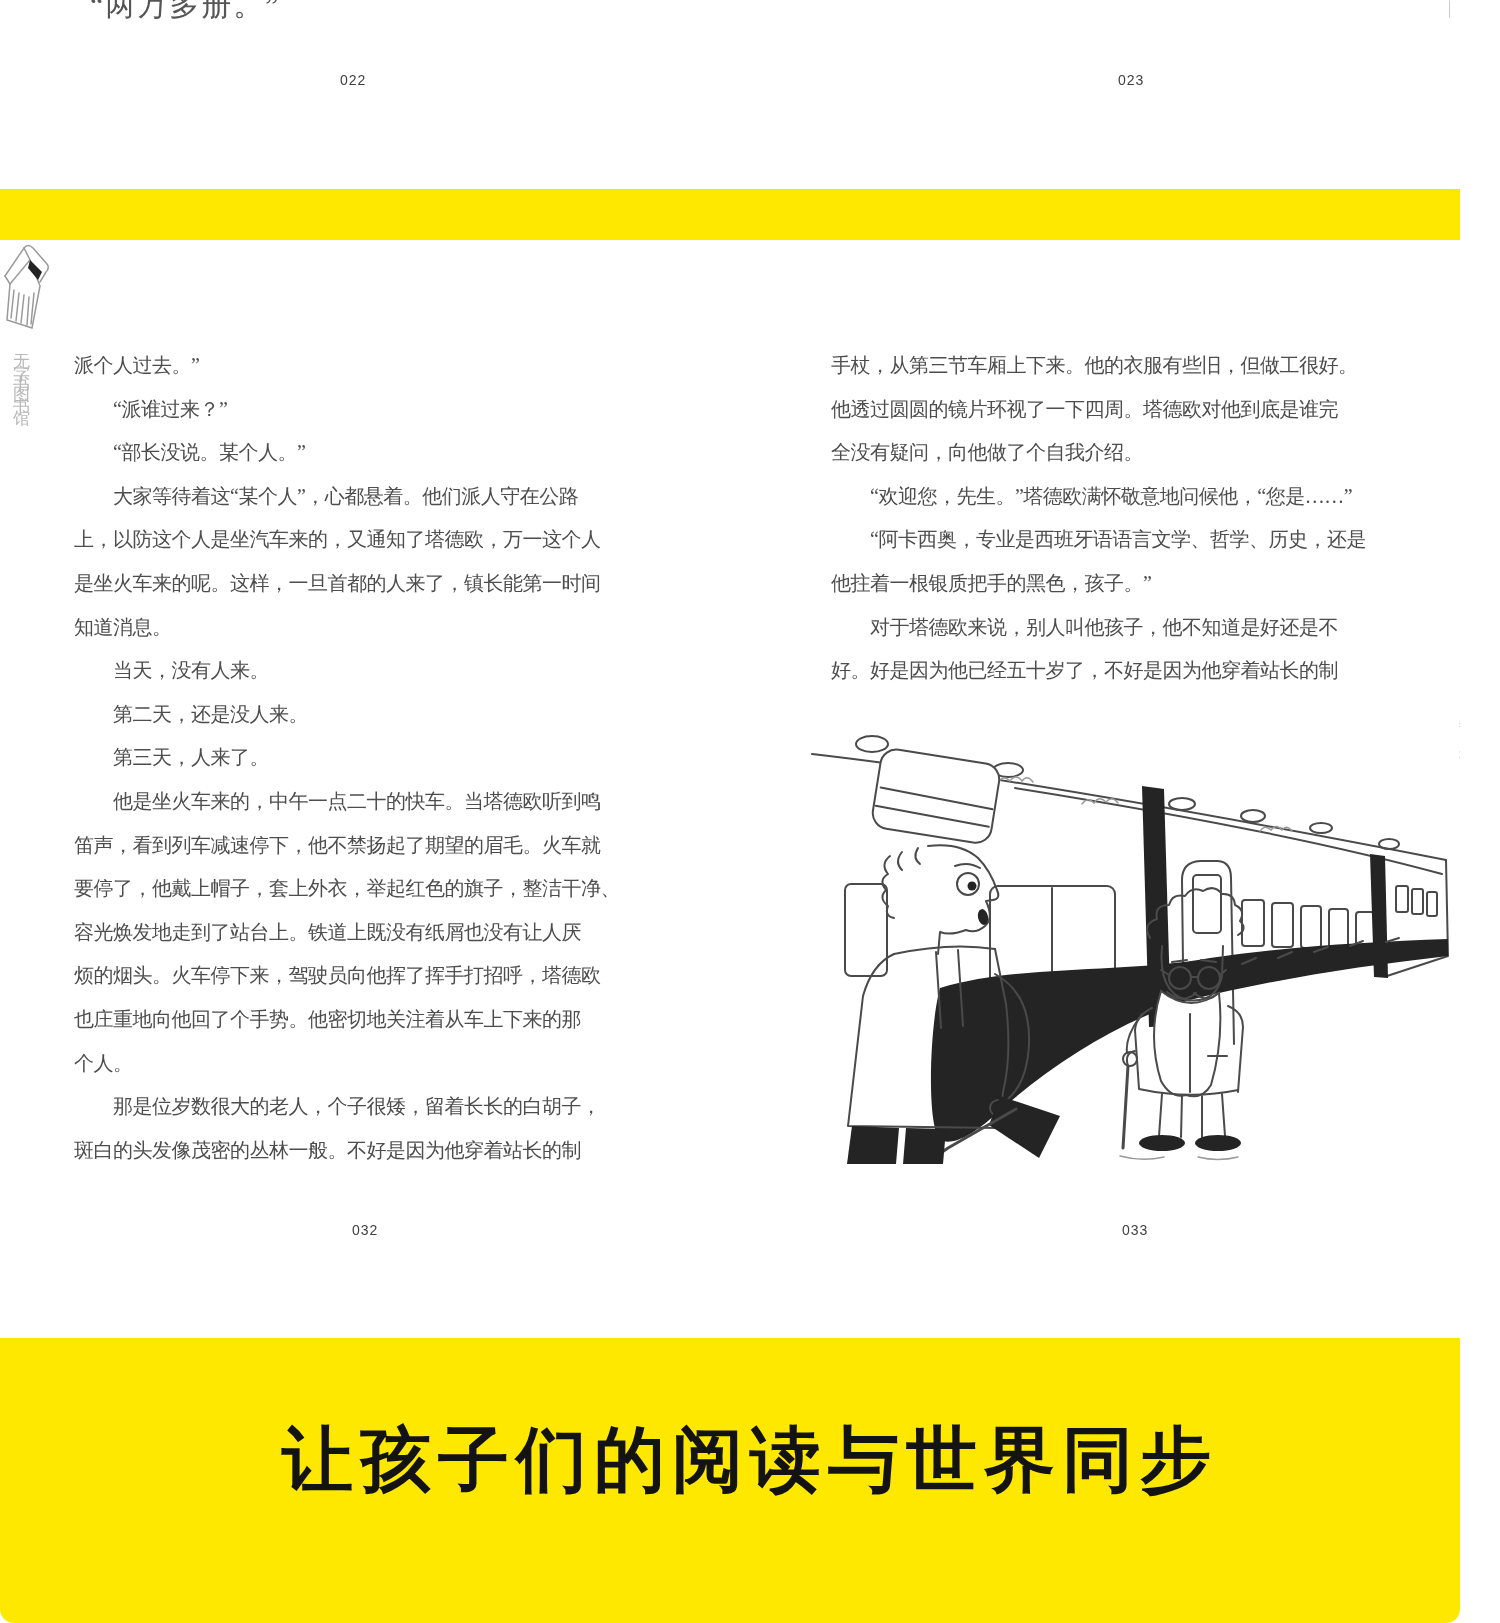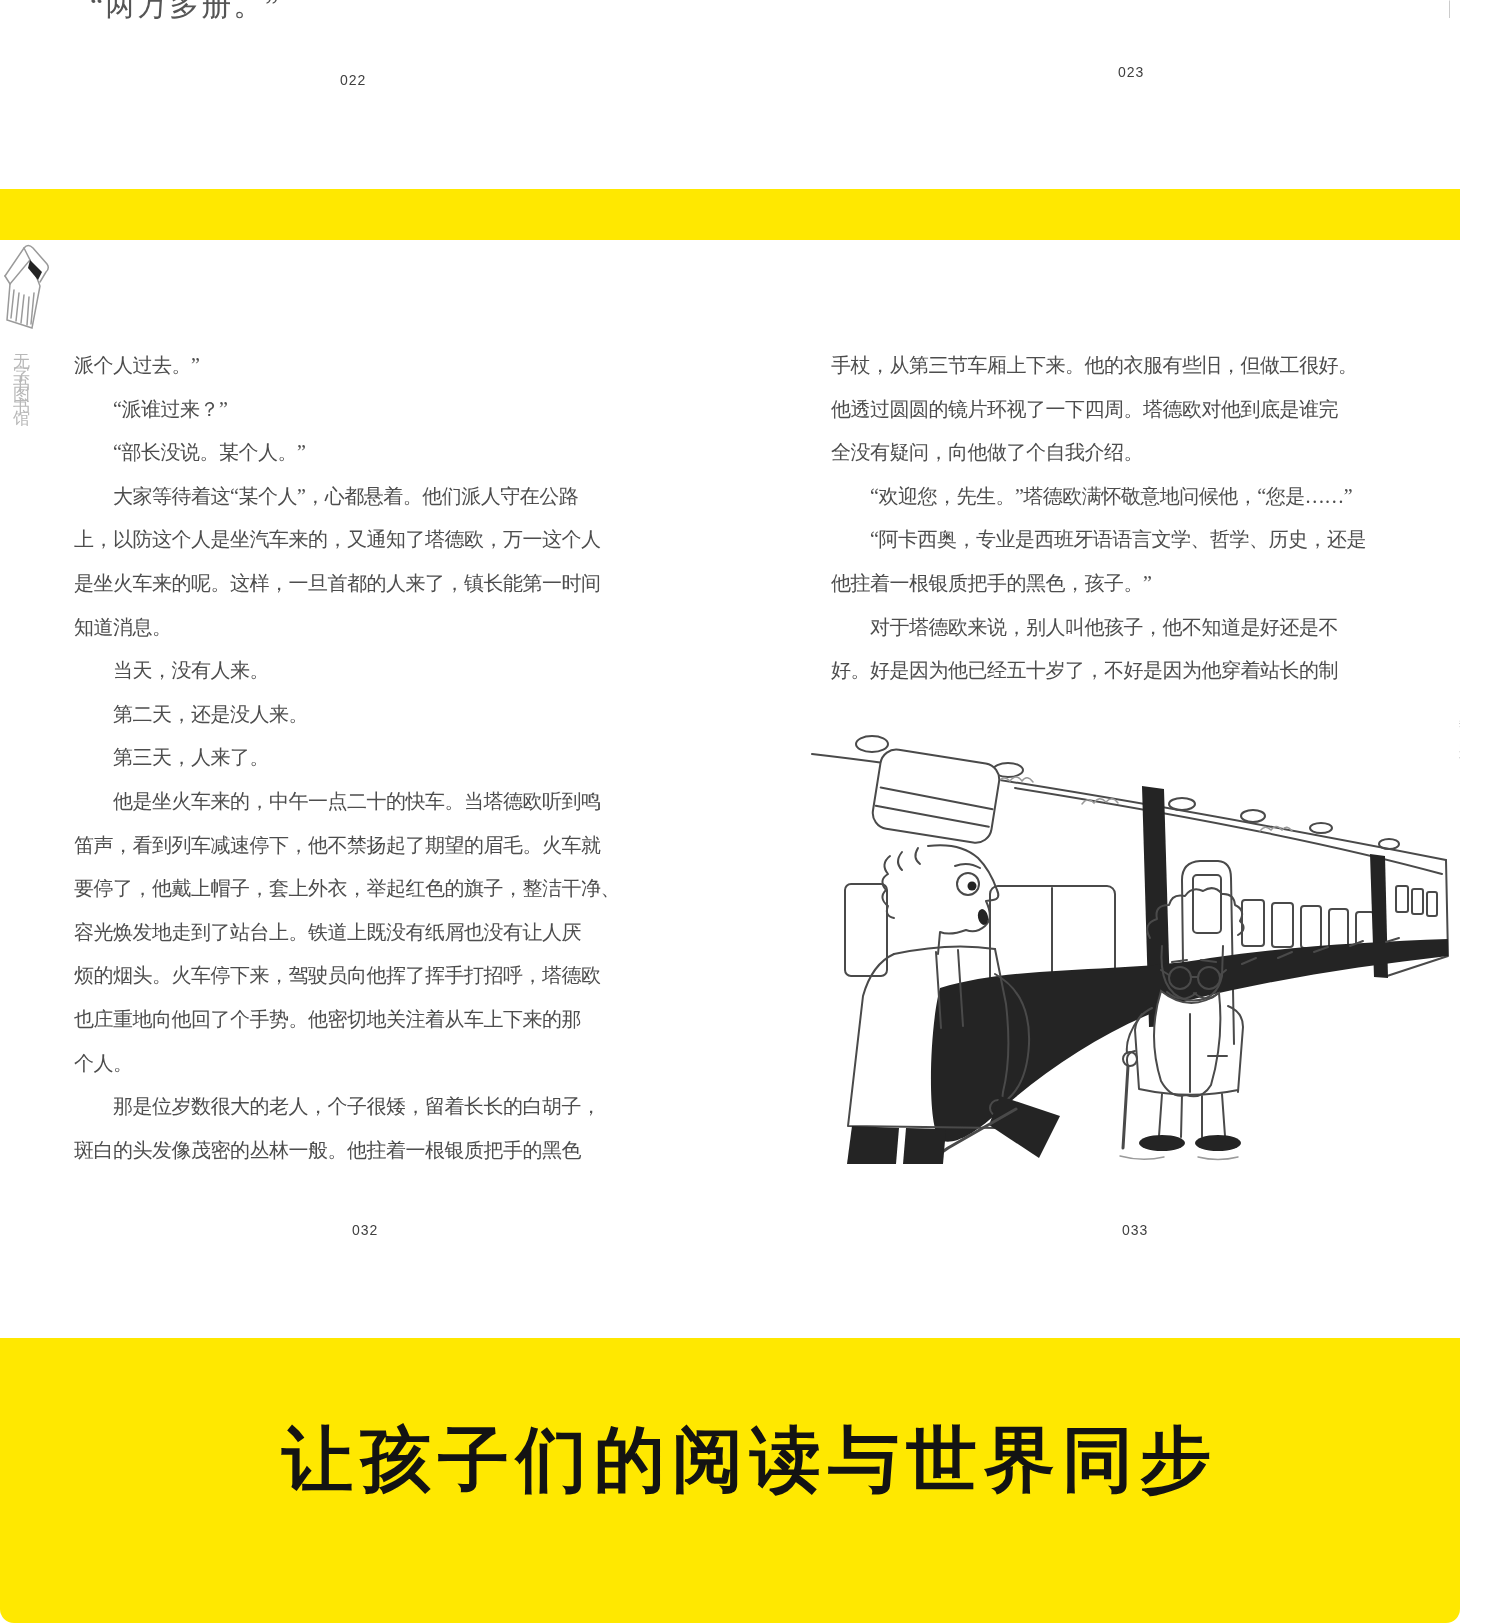--- a/index.html
+++ b/index.html
@@ -62,21 +62,21 @@
   .sklight{stroke:var(--sketch-light);fill:none;stroke-width:1.5;stroke-linecap:round;}
 </style>
 </head>
 <body>
 
 <div id="stage">
 
   <div class="abs clipped-line">“两万多册。”</div>
 
   <div class="abs pgnum" style="left:340px;top:72px;">022</div>
-  <div class="abs pgnum" style="left:1118px;top:64px;">023</div>
+  <div class="abs pgnum" style="left:1118px;top:72px;">023</div>
 
   <div class="abs tick-line" style="left:1449px;top:0;height:18px;"></div>
 
   <div class="abs yellow-band" style="top:189px;height:51px;"></div>
 
   <svg class="abs" style="left:0;top:240px;" width="56" height="92" viewBox="0 0 56 92">
     <path class="sklight" d="M5,36 L24,8 Q28,3 33,8 L47,24 Q50,28 46,32 L40,42"></path>
     <path class="sklight" d="M5,36 L10,44 L30,20 L24,8"></path>
     <path class="sklight" d="M10,44 L7,80 L32,88 L40,46 L30,20"></path>
     <path class="sklight" d="M14,50 L11,78 M19,53 L16,81 M24,55 L21,83 M29,57 L27,85 M34,53 L31,84"></path>
@@ -97,21 +97,21 @@
     <div class="pline">　　第二天，还是没人来。</div>
     <div class="pline">　　第三天，人来了。</div>
     <div class="pline">　　他是坐火车来的，中午一点二十的快车。当塔德欧听到鸣</div>
     <div class="pline">笛声，看到列车减速停下，他不禁扬起了期望的眉毛。火车就</div>
     <div class="pline">要停了，他戴上帽子，套上外衣，举起红色的旗子，整洁干净、</div>
     <div class="pline">容光焕发地走到了站台上。铁道上既没有纸屑也没有让人厌</div>
     <div class="pline">烦的烟头。火车停下来，驾驶员向他挥了挥手打招呼，塔德欧</div>
     <div class="pline">也庄重地向他回了个手势。他密切地关注着从车上下来的那</div>
     <div class="pline">个人。</div>
     <div class="pline">　　那是位岁数很大的老人，个子很矮，留着长长的白胡子，</div>
-    <div class="pline">斑白的头发像茂密的丛林一般。他拄着一根银质把手的黑色</div>
+    <div class="pline">斑白的头发像茂密的丛林一般。不好是因为他穿着站长的制</div>
   </div>
 
   <div class="abs page-text" style="left:831px;top:344px;width:610px;">
     <div class="pline">手杖，从第三节车厢上下来。他的衣服有些旧，但做工很好。</div>
     <div class="pline">他透过圆圆的镜片环视了一下四周。塔德欧对他到底是谁完</div>
     <div class="pline">全没有疑问，向他做了个自我介绍。</div>
     <div class="pline">　　“欢迎您，先生。”塔德欧满怀敬意地问候他，“您是……”</div>
     <div class="pline">　　“阿卡西奥，专业是西班牙语语言文学、哲学、历史，还是</div>
     <div class="pline">他拄着一根银质把手的黑色，孩子。”</div>
     <div class="pline">　　对于塔德欧来说，别人叫他孩子，他不知道是好还是不</div>

